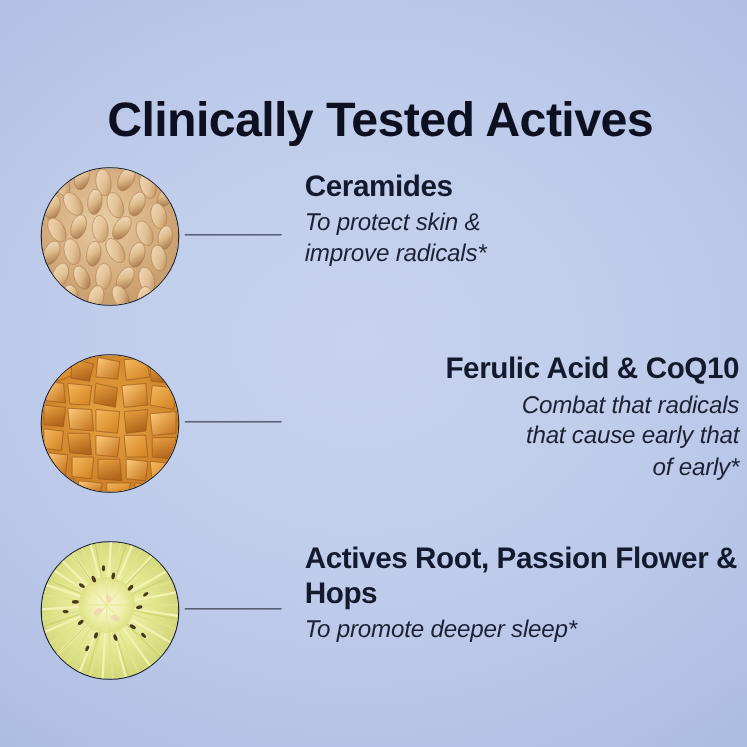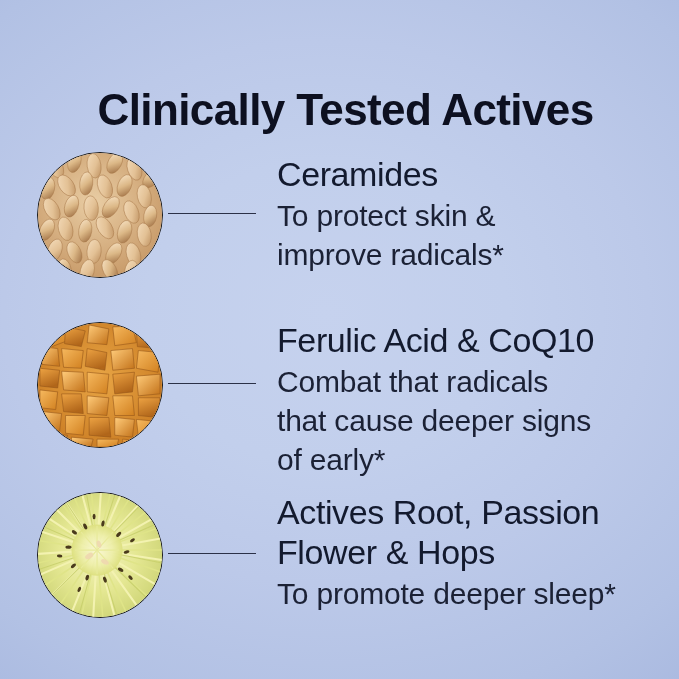--- a/index.html
+++ b/index.html
@@ -81,39 +81,40 @@
   }
 
   
   .text-block {
     position: absolute;
     left: 277px;
     top: 0;
     width: 395px;
   }
   .ing-name {
-    font-size: 34px;
+    font-size: 27px;
     line-height: 1.18;
-    font-weight: 400;
+    font-weight: 700;
     letter-spacing: -0.4px;
     color: #131a2e;
     margin: 0;
   }
   .ing-desc {
-    font-size: 30px;
+    font-size: 22px;
     line-height: 1.30;
     font-weight: 400;
     letter-spacing: -0.2px;
     color: #1b2135;
     margin: 2px 0 0 0;
+    font-style: italic;
   }
   .ing-desc .line { display: block; }
 
   .row-1 .text-block { top: 4px; }
-  .row-2 .text-block { top: 0px; }
+  .row-2 .text-block { top: 0px; text-align: right; }
   .row-3 .text-block { top: 2px; }
 </style>
 </head>
 <body>
 
 <div id="poster">
 
   <h1 class="poster-title">Clinically Tested Actives</h1>
 
   <div class="ingredient-row row-1">
@@ -252,21 +253,21 @@
         </g>
       </svg>
     </div>
 
     <div class="connector"></div>
 
     <div class="text-block">
       <p class="ing-name">Ferulic Acid &amp; CoQ10</p>
       <p class="ing-desc">
         <span class="line">Combat that radicals</span>
-        <span class="line">that cause deeper signs</span>
+        <span class="line">that cause early that</span>
         <span class="line">of early*</span>
       </p>
     </div>
   </div>
 
   <div class="ingredient-row row-3">
 
     <div class="thumb">
       <svg viewBox="0 0 126 126" preserveAspectRatio="xMidYMid slice" aria-hidden="true">
         <defs>

